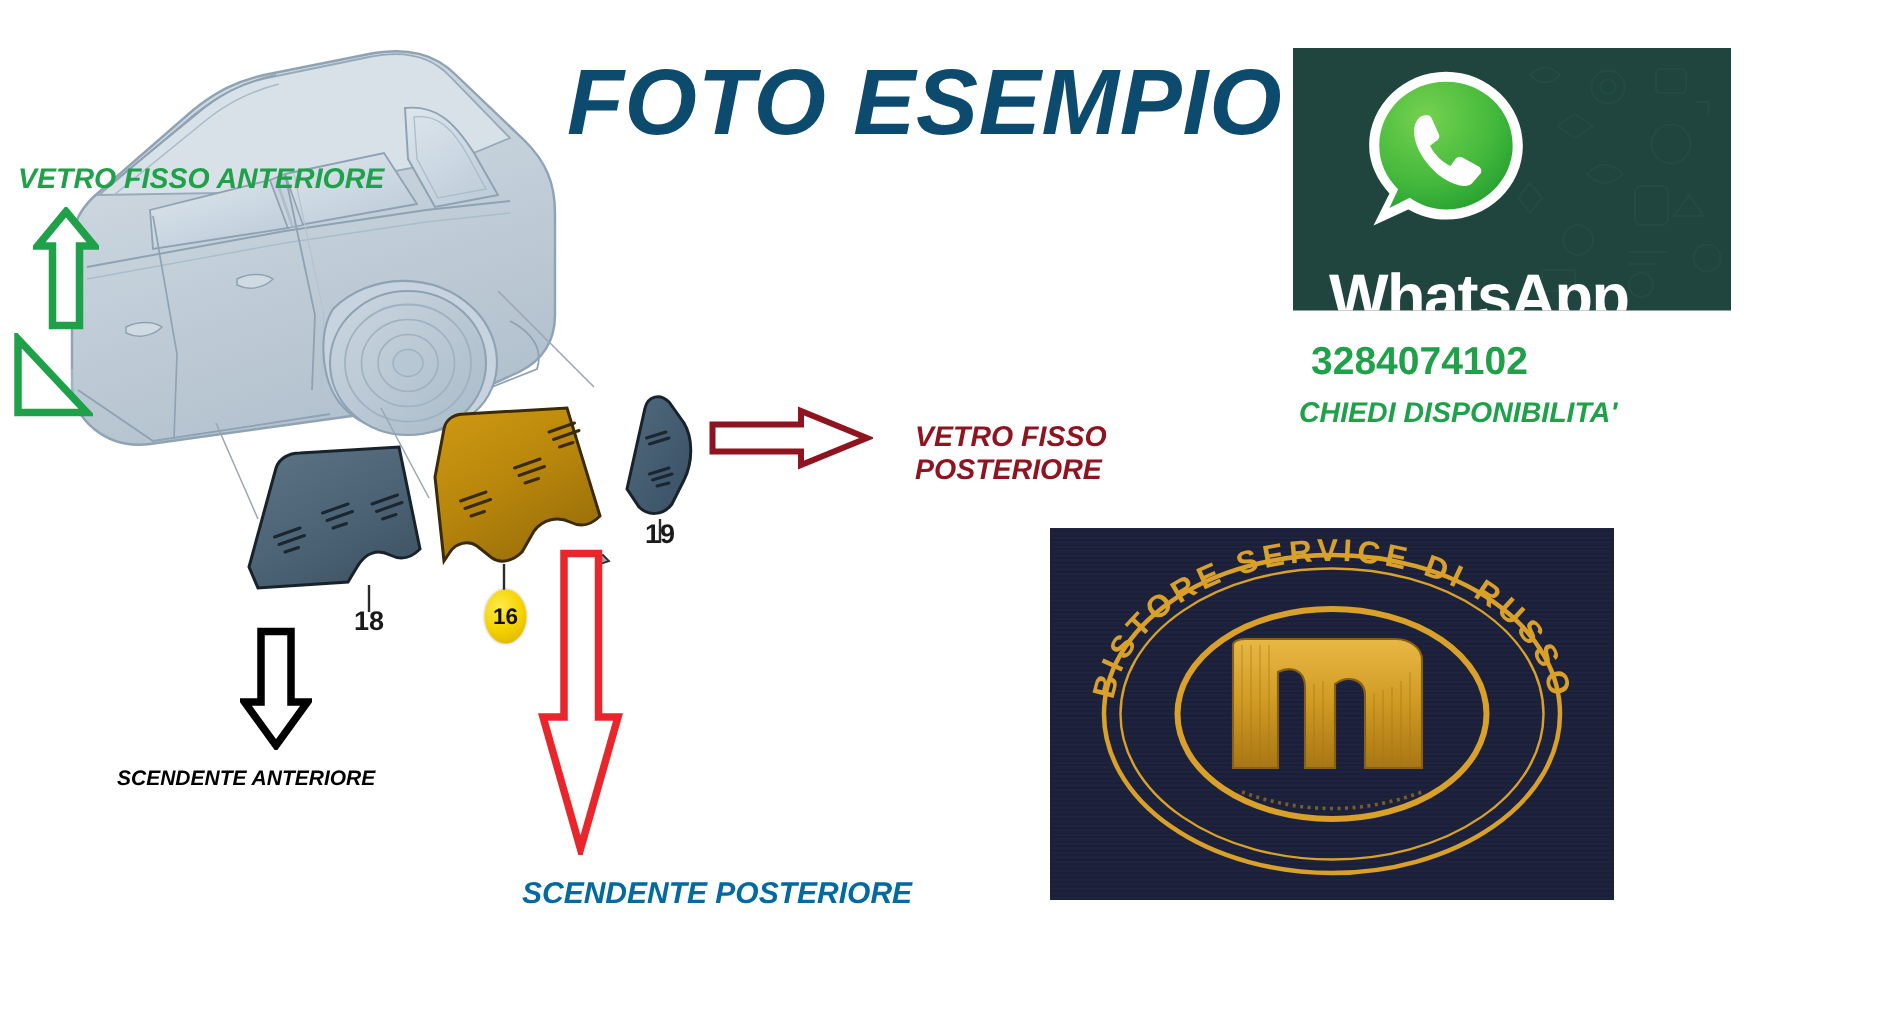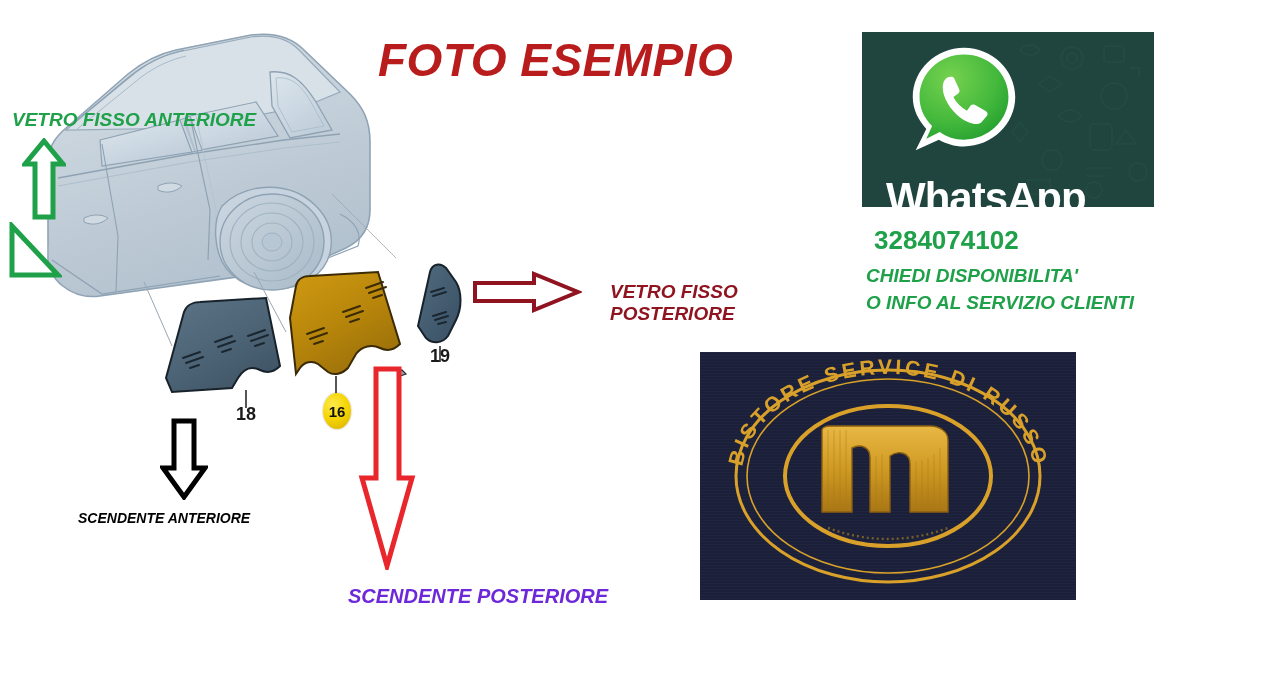--- a/index.html
+++ b/index.html
@@ -19,24 +19,24 @@
     overflow: hidden;
   }
 
   
   .abs { position: absolute; }
 
   
   #title {
     left: 378px;
     top: 33px;
-    font-size: 46px;
+    font-size: 62px;
     font-weight: bold;
     font-style: italic;
-    color: #b91c1c;
+    color: #0c4a6e;
     letter-spacing: 0.5px;
     white-space: nowrap;
   }
 
   
   #car-wrap {
     left: 40px;
     top: 10px;
     width: 380px;
     height: 340px;
@@ -107,21 +107,21 @@
     color: #8f1420;
   }
   #lbl-scend-ant {
     left: 78px; top: 510px;
     font-size: 14px;
     color: #000000;
   }
   #lbl-scend-post {
     left: 348px; top: 585px;
     font-size: 20px;
-    color: #6d28d9;
+    color: #0369a1;
   }
 
   
   #wa-banner {
     left: 862px; top: 32px;
     width: 292px; height: 175px;
     background: #20453f;
     overflow: hidden;
   }
   #wa-pattern {
@@ -415,21 +415,20 @@
                C64,84 74,87 78,83 L84,76 C85,74 84,72 82,71
                L71,65 C69,64 67,65 66,67 L63,71
                C57,68 52,63 49,57 L53,54 C55,53 56,51 55,49
                L50,38 C49,36 48,36 46,36 Z" fill="#ffffff"></path>
     </svg>
     <div id="wa-word">WhatsApp</div>
   </div>
 
   <div class="abs" id="wa-phone">3284074102</div>
   <div class="abs" id="wa-line1">CHIEDI DISPONIBILITA'</div>
-  <div class="abs" id="wa-line2">O INFO AL SERVIZIO CLIENTI</div>
 
   <div class="abs" id="shop-logo">
     <svg viewBox="0 0 376 248" xmlns="http://www.w3.org/2000/svg">
       <defs>
         <linearGradient id="goldtex" x1="0" y1="0" x2="0" y2="1">
           <stop offset="0%" stop-color="#e8b845"></stop>
           <stop offset="50%" stop-color="#cf9a22"></stop>
           <stop offset="100%" stop-color="#a87615"></stop>
         </linearGradient>
         <pattern id="fabric" width="3" height="3" patternUnits="userSpaceOnUse">

